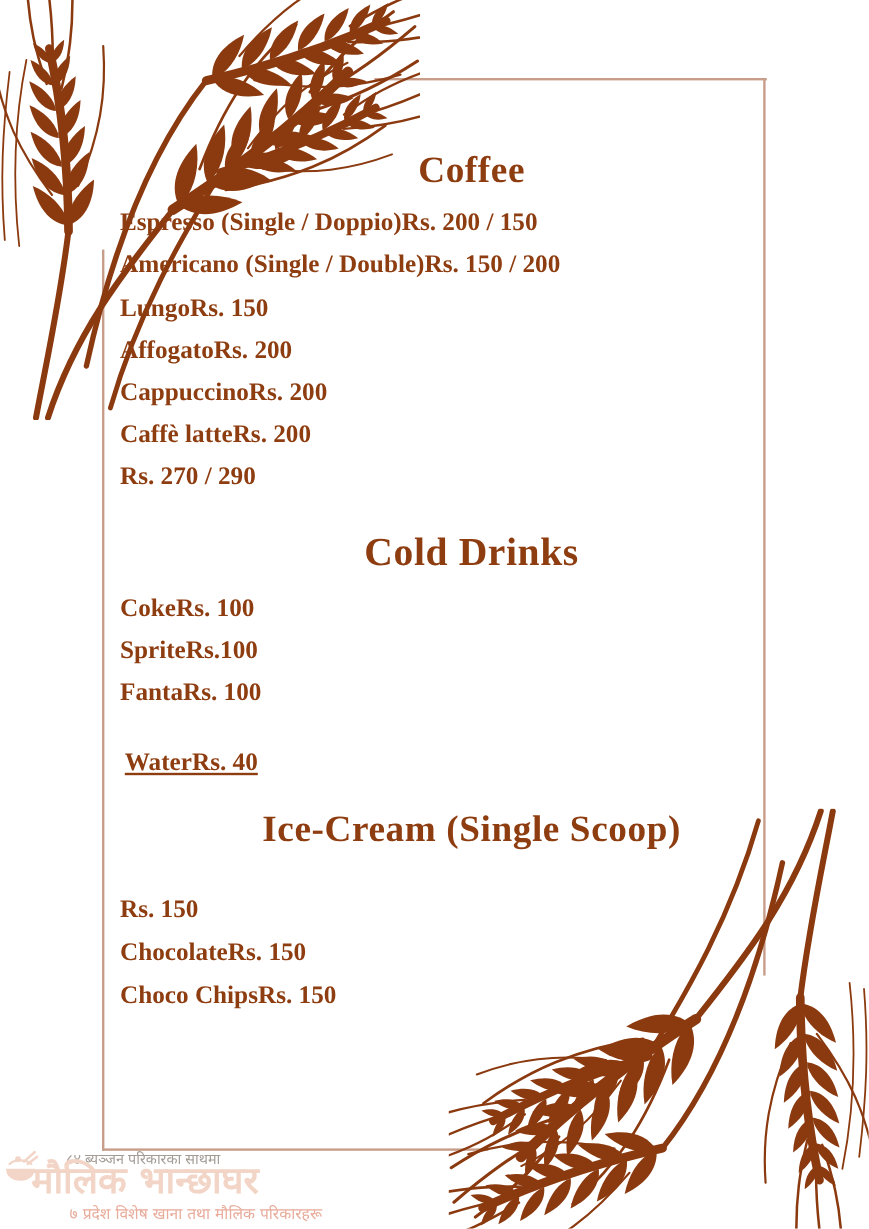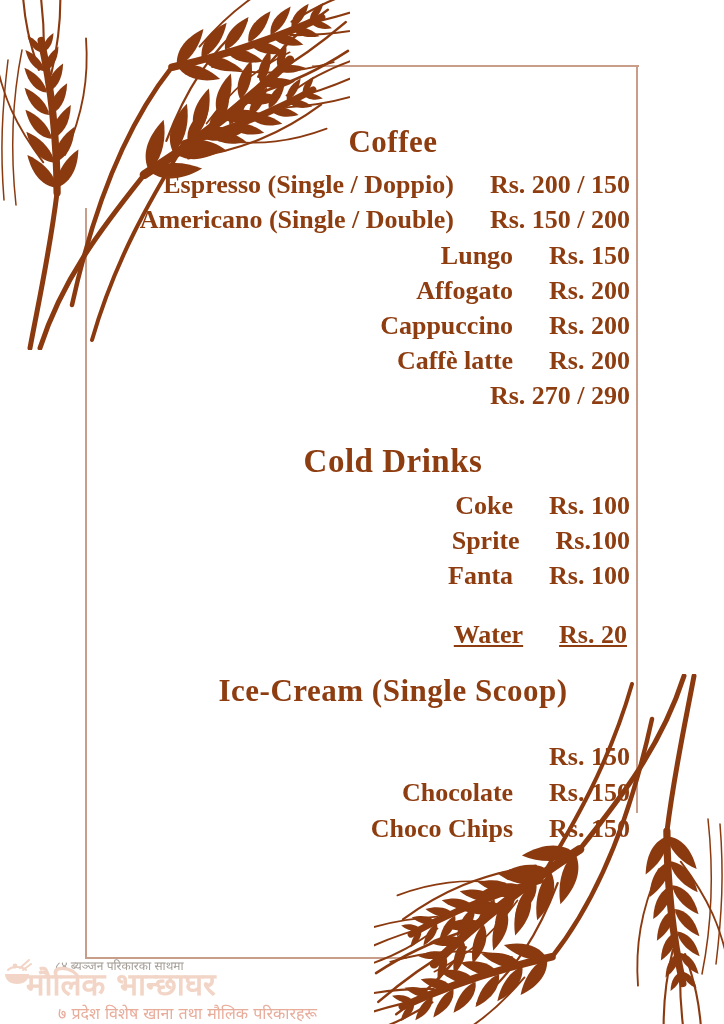--- a/index.html
+++ b/index.html
@@ -22,42 +22,42 @@
 
   
   .stitle{
     position:absolute;left:0;width:690px;text-align:center;
     font-size:31px;font-weight:bold;color:#8E3D10;height:40px;line-height:40px;
     letter-spacing:0.5px;
     padding-left:48px;
   }
   .row{
     position:absolute;left:100px;width:530px;height:30px;line-height:30px;
-    display:flex;justify-content:flex-end;
-    font-size:26px;font-weight:bold;color:#8E3D10;gap:36px;
+    display:flex;justify-content:flex-start;
+    font-size:21px;font-weight:bold;color:#8E3D10;
   }
   .row .nm{white-space:nowrap;}
   .row .pr{white-space:nowrap;}
   .row-water{left:104px;width:523px;text-decoration:underline;}
 
   
   .brand{position:absolute;left:0;top:952px;width:260px;height:72px;}
   .brand .tag-top{
     position:absolute;left:55px;top:5px;width:182px;text-align:left;
     font-size:12px;color:#A39C95;font-family:Liberation Sans, sans-serif;
     white-space:nowrap;
   }
   .brand .bname{
     position:absolute;left:26px;top:14px;width:218px;text-align:left;
     font-size:31px;font-weight:bold;color:#F2D5C6;
     font-family:"DejaVu Sans", sans-serif;line-height:36px;white-space:nowrap;
   }
   .brand .tag-bottom{
     position:absolute;left:58px;top:50px;width:196px;text-align:center;
-    font-size:16px;color:#E8AC9B;font-family:"DejaVu Sans", sans-serif;
+    font-size:13px;color:#E8AC9B;font-family:"DejaVu Sans", sans-serif;
     white-space:nowrap;
   }
   .brand .bicon{position:absolute;left:2px;top:6px;}
 </style>
 </head>
 <body>
 
 <div>
   <div class="bline b-top"></div>
   <div class="bline b-right"></div>
@@ -147,21 +147,21 @@
 <div class="row" style="top:526px">
   <span class="nm">Sprite</span>
   <span class="pr">Rs.100</span>
 </div>
 <div class="row" style="top:561px">
   <span class="nm">Fanta</span>
   <span class="pr">Rs. 100</span>
 </div>
 <div class="row row-water" style="top:620px">
   <span class="nm">Water</span>
-  <span class="pr">Rs. 20</span>
+  <span class="pr">Rs. 40</span>
 </div>
 
 <div class="stitle" style="top:671px">Ice-Cream (Single Scoop)</div>
 
 <div class="row" style="top:742px">
   <span class="pr">Rs. 150</span>
 </div>
 <div class="row" style="top:778px">
   <span class="nm">Chocolate</span>
   <span class="pr">Rs. 150</span>

